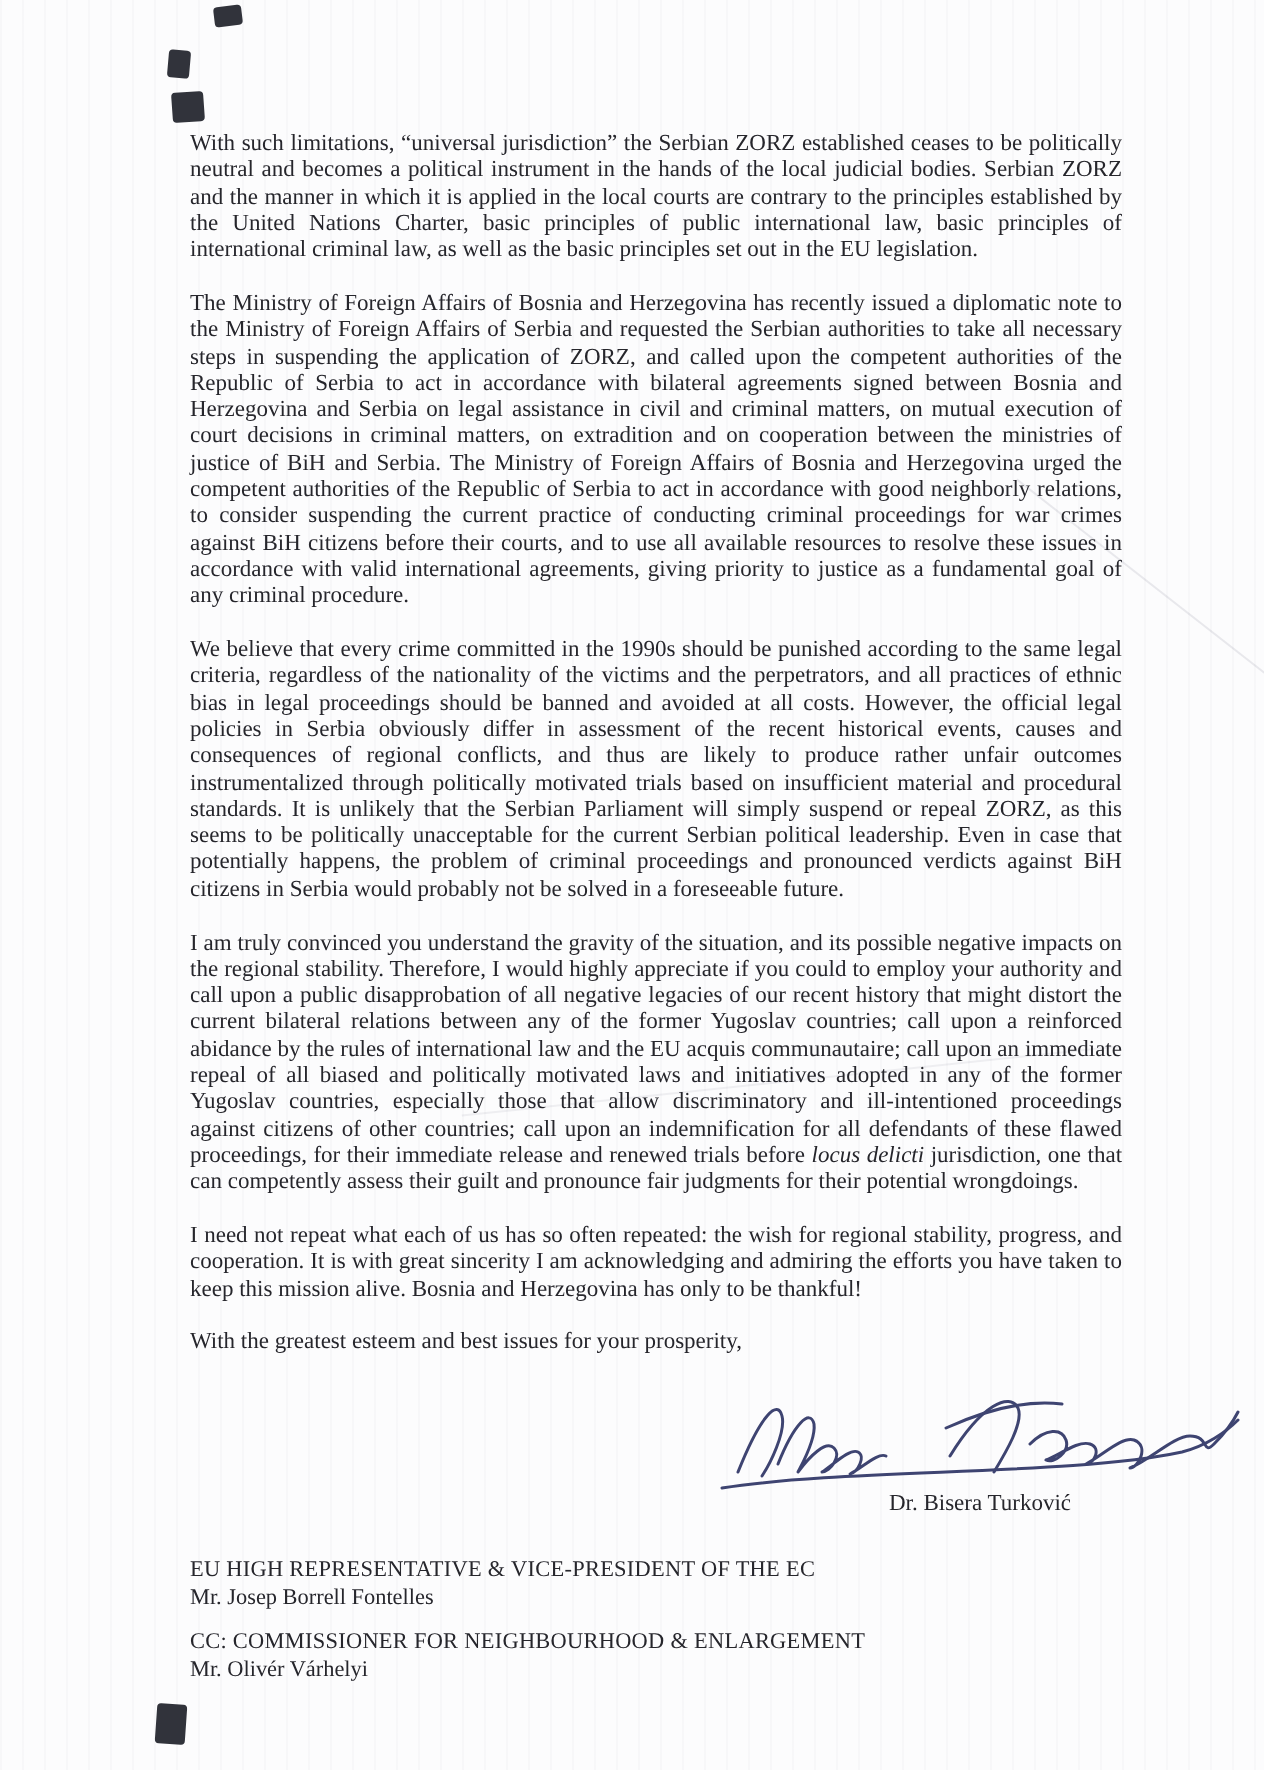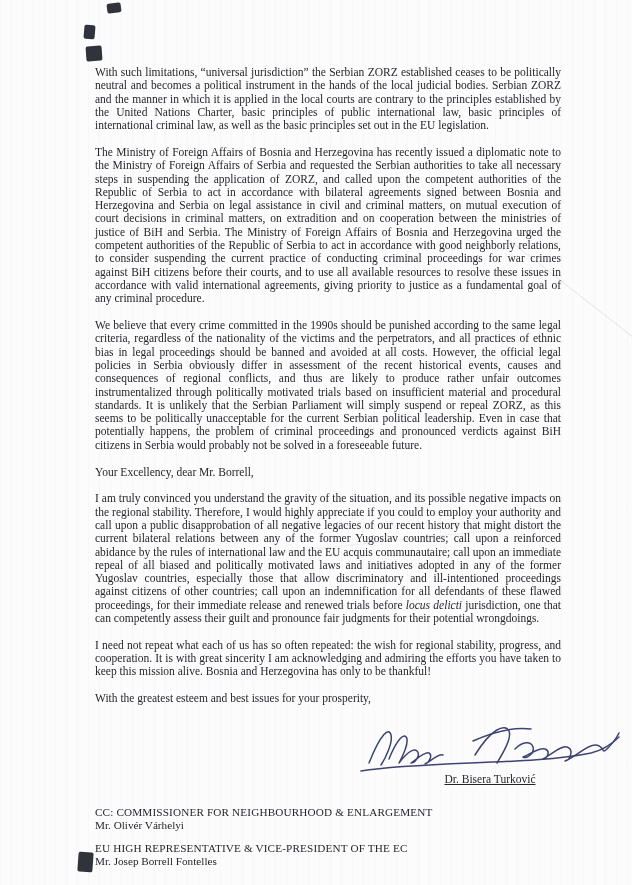--- a/index.html
+++ b/index.html
@@ -65,21 +65,20 @@
     width: 270px;
     margin: 2px -64px 0 auto; 
     text-align: center;
   }
   .signature-svg { display: block; color: var(--signature-ink); }
   .signer-name {
     font-size: 11.5px;
     line-height: 13px;
     margin-top: -4px;
     text-align: center;
-    text-decoration: underline;
   }
 
   .recipients {
     margin-top: 20px;
     text-align: left;
     font-size: 11.2px;
     line-height: 13.5px;
   }
   .recipient-group { margin-bottom: 9px; }
   .recipient-title { letter-spacing: 0.15px; }
@@ -97,21 +96,20 @@
   <div class="crease crease-2"></div>
 
   <div class="body-text">
 
     <p>With such limitations, “universal jurisdiction” the Serbian ZORZ established ceases to be politically neutral and becomes a political instrument in the hands of the local judicial bodies. Serbian ZORZ and the manner in which it is applied in the local courts are contrary to the principles established by the United Nations Charter, basic principles of public international law, basic principles of international criminal law, as well as the basic principles set out in the EU legislation.</p>
 
     <p>The Ministry of Foreign Affairs of Bosnia and Herzegovina has recently issued a diplomatic note to the Ministry of Foreign Affairs of Serbia and requested the Serbian authorities to take all necessary steps in suspending the application of ZORZ, and called upon the competent authorities of the Republic of Serbia to act in accordance with bilateral agreements signed between Bosnia and Herzegovina and Serbia on legal assistance in civil and criminal matters, on mutual execution of court decisions in criminal matters, on extradition and on cooperation between the ministries of justice of BiH and Serbia. The Ministry of Foreign Affairs of Bosnia and Herzegovina urged the competent authorities of the Republic of Serbia to act in accordance with good neighborly relations, to consider suspending the current practice of conducting criminal proceedings for war crimes against BiH citizens before their courts, and to use all available resources to resolve these issues in accordance with valid international agreements, giving priority to justice as a fundamental goal of any criminal procedure.</p>
 
     <p>We believe that every crime committed in the 1990s should be punished according to the same legal criteria, regardless of the nationality of the victims and the perpetrators, and all practices of ethnic bias in legal proceedings should be banned and avoided at all costs. However, the official legal policies in Serbia obviously differ in assessment of the recent historical events, causes and consequences of regional conflicts, and thus are likely to produce rather unfair outcomes instrumentalized through politically motivated trials based on insufficient material and procedural standards. It is unlikely that the Serbian Parliament will simply suspend or repeal ZORZ, as this seems to be politically unacceptable for the current Serbian political leadership. Even in case that potentially happens, the problem of criminal proceedings and pronounced verdicts against BiH citizens in Serbia would probably not be solved in a foreseeable future.</p>
 
-    <p class="salutation">Your Excellency, dear Mr. Borrell,</p>
 
     <p><span>I am truly convinced you understand the gravity of the situation, and its possible negative impacts on the regional stability. Therefore, I would highly appreciate if you could to employ your authority and call upon a public disapprobation of all negative legacies of our recent history that might distort the current bilateral relations between any of the former Yugoslav countries; call upon a reinforced abidance by the rules of international law and the EU acquis communautaire; call upon an immediate repeal of all biased and politically motivated laws and initiatives adopted in any of the former Yugoslav countries, especially those that allow discriminatory and ill-intentioned proceedings against citizens of other countries; call upon an indemnification for all defendants of these flawed proceedings, for their immediate release and renewed trials before </span><em>locus delicti</em><span> jurisdiction, one that can competently assess their guilt and pronounce fair judgments for their potential wrongdoings.</span></p>
 
     <p>I need not repeat what each of us has so often repeated: the wish for regional stability, progress, and cooperation. It is with great sincerity I am acknowledging and admiring the efforts you have taken to keep this mission alive. Bosnia and Herzegovina has only to be thankful!</p>
 
     <p class="valediction">With the greatest esteem and best issues for your prosperity,</p>
 
     <div class="signature-block">
       <svg class="signature-svg" viewBox="0 0 270 58" width="270" height="58" aria-hidden="true">
         <g fill="none" stroke="currentColor" stroke-width="1.5" stroke-linecap="round" stroke-linejoin="round" opacity="0.92">
@@ -121,23 +119,23 @@
           <path d="M118 22 C 140 12, 160 8, 176 10"></path>
           <path d="M160 30 C 168 22, 176 22, 178 28 C 180 34, 172 40, 168 38 C 174 36, 184 28, 190 30 C 196 32, 192 40, 188 40 C 196 36, 206 26, 212 28 C 220 31, 214 42, 210 42 C 220 38, 232 26, 240 26 C 250 26, 246 36, 252 30 C 258 24, 262 18, 264 14"></path>
           <path d="M6 52 C 70 42, 180 46, 236 34 C 248 31, 258 24, 264 18"></path>
         </g>
       </svg>
       <div class="signer-name">Dr. Bisera Turković</div>
     </div>
 
     <div class="recipients">
       <div class="recipient-group">
+        <div class="recipient-title">EU HIGH REPRESENTATIVE &amp; VICE-PRESIDENT OF THE EC</div>
+        <div class="recipient-name">Mr. Josep Borrell Fontelles</div>
+      </div>
+      <div class="recipient-group">
         <div class="recipient-title">CC: COMMISSIONER FOR NEIGHBOURHOOD &amp; ENLARGEMENT</div>
         <div class="recipient-name">Mr. Olivér Várhelyi</div>
-      </div>
-      <div class="recipient-group">
-        <div class="recipient-title">EU HIGH REPRESENTATIVE &amp; VICE-PRESIDENT OF THE EC</div>
-        <div class="recipient-name">Mr. Josep Borrell Fontelles</div>
       </div>
     </div>
 
   </div>
 </div>
 
 </body></html>

